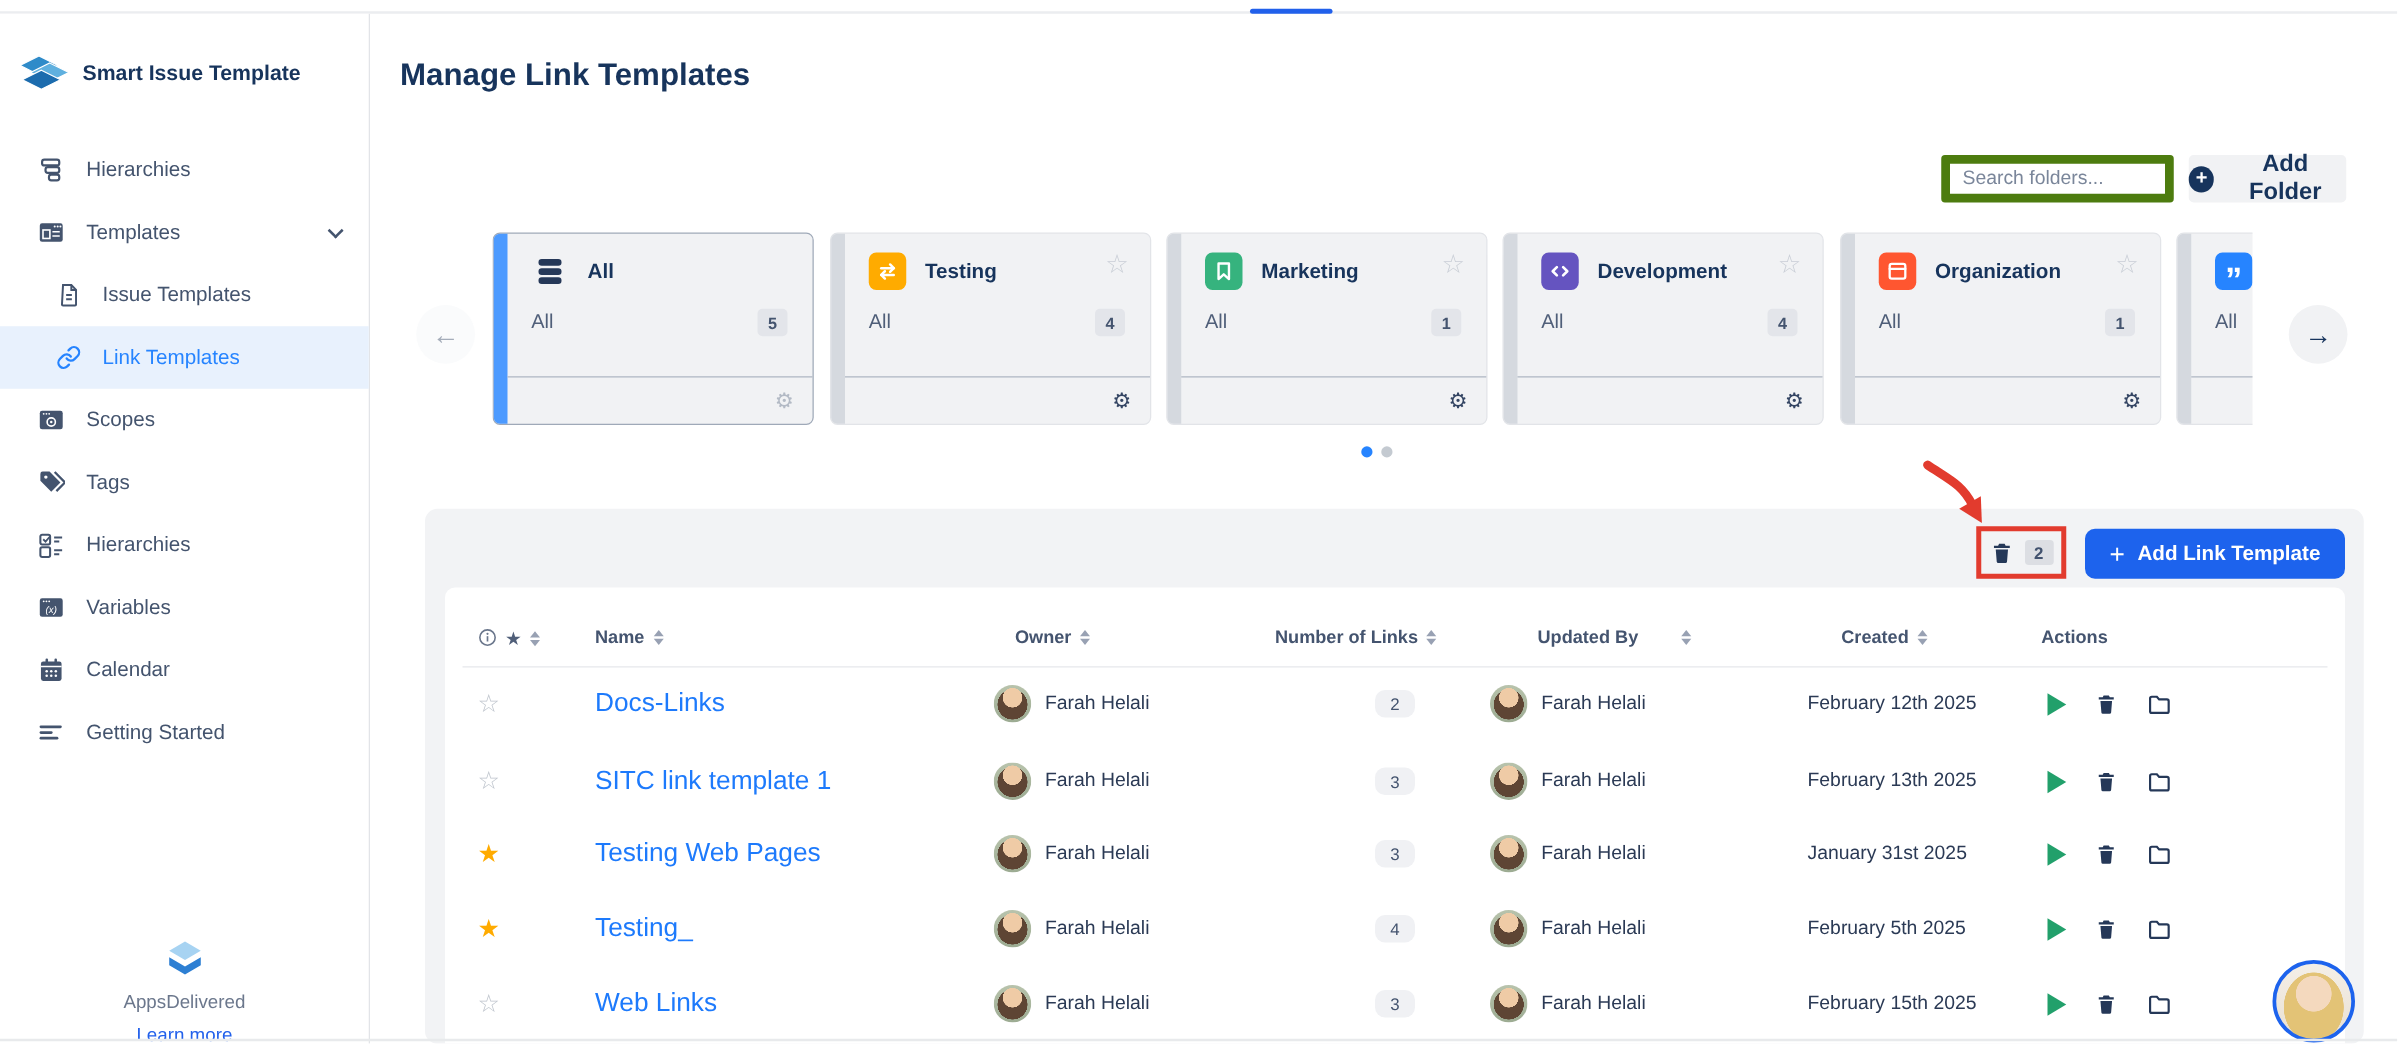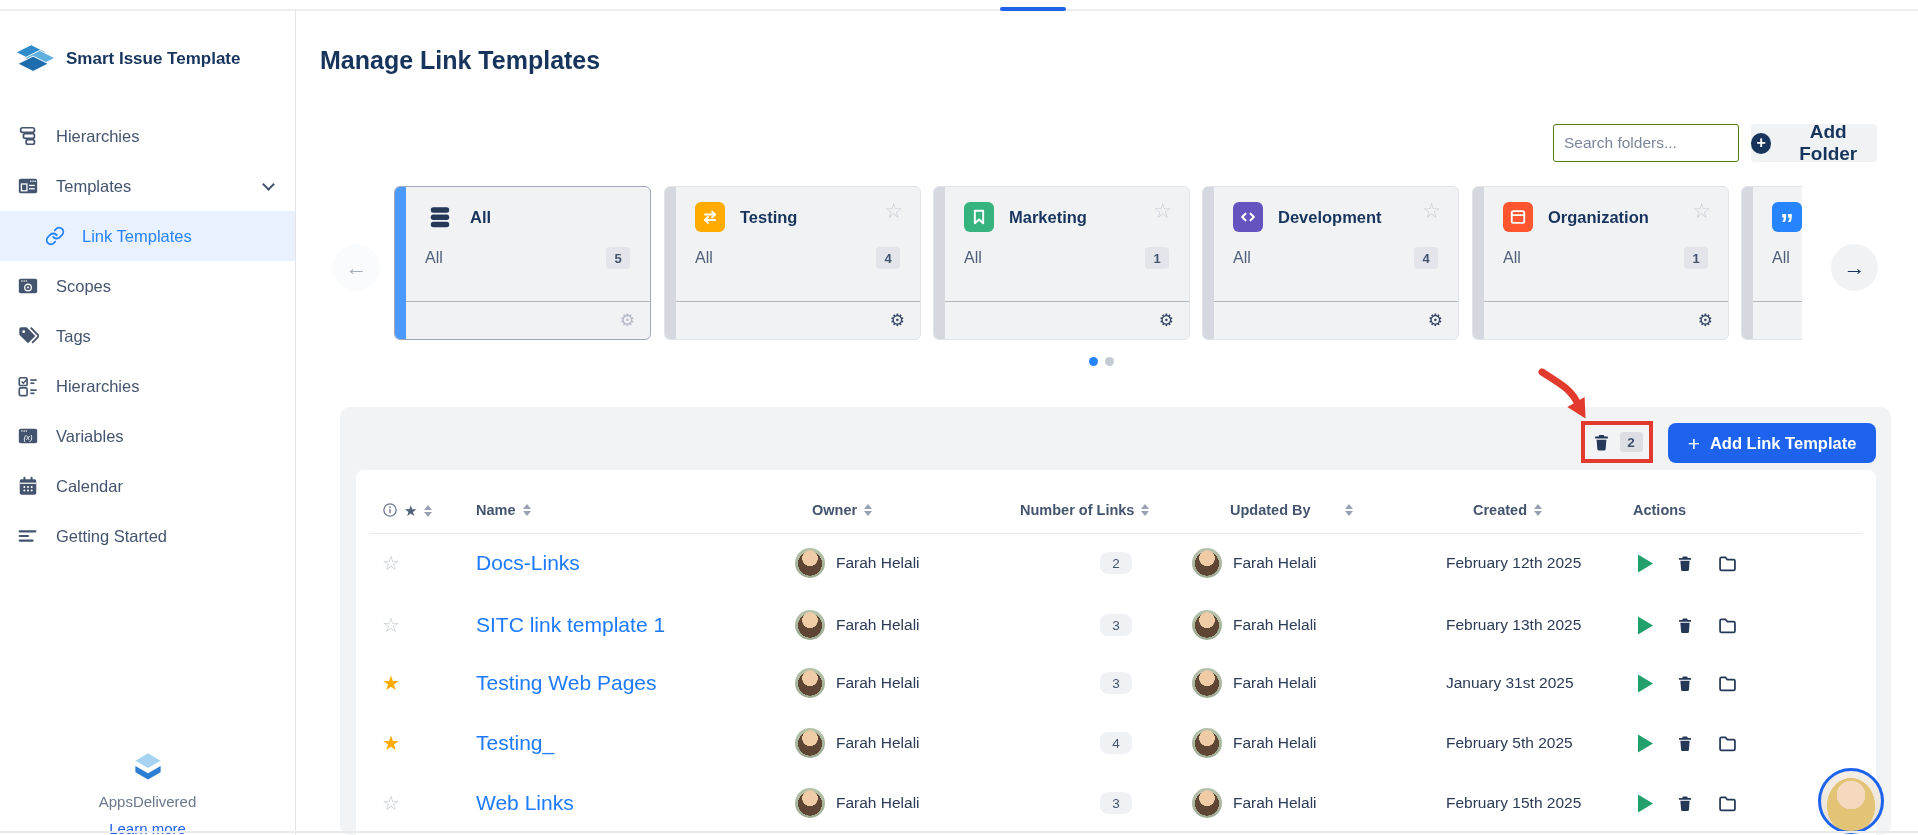--- a/index.html
+++ b/index.html
@@ -9,33 +9,33 @@
   
   .top-line { position:absolute; top:9px; left:0; width:100%; height:2px; background:#ebedf0; }
   .top-blue { position:absolute; top:7px; left:1000px; width:66px; height:4px; background:#2160EB; border-radius:2px; }
   .bottom-line { position:absolute; top:831px; left:0; width:100%; height:2px; background:#e8eaec; }
 
   
   .sidebar { position:absolute; top:11px; left:0; width:296px; height:824px; background:#fff; border-right:1px solid #e2e4e8; }
   .logo-row { position:absolute; top:30px; left:14px; display:flex; align-items:center; gap:10px; }
   .logo-name { font-size:17px; font-weight:700; color:#17345C; }
   .nav { position:absolute; top:100px; left:0; width:100%; }
-  .nav-item { position:relative; height:50px; display:flex; align-items:center; gap:17px; padding-left:17px; cursor:pointer; }
+  .nav-item { position:relative; height:50px; display:flex; align-items:center; gap:17px; padding-left:30px; cursor:pointer; }
   .nav-item.indent { padding-left:45px; }
   .nav-label { font-size:16.5px; color:#44546E; }
   .nav-item.active { background:#E8F1FD; }
   .nav-item.active .nav-label { color:#2684FF; font-weight:400; }
   .chev { position:absolute; right:22px; top:19px; width:9px; height:9px; border-right:2.2px solid #44546E; border-bottom:2.2px solid #44546E; transform:rotate(45deg); }
   .side-foot { position:absolute; top:740px; left:0; width:100%; text-align:center; }
   .side-brand { margin-top:8px; font-size:15px; color:#6B778C; }
   .side-learn { margin-top:10px; font-size:15px; color:#2160EB; }
 
   
   .page-title { position:absolute; top:46px; left:320px; font-size:25px; font-weight:700; color:#17345C; }
-  .search-input { position:absolute; top:124px; left:1553px; width:186px; height:38px; border:1px solid #4d7c0f; border-radius:3px; padding:0 10px; font-size:15.5px; color:#44546E; font-family:inherit; background:#fff; }
+  .search-input { position:absolute; top:124px; left:1553px; width:186px; height:38px; border:7px solid #4d7c0f; border-radius:3px; padding:0 10px; font-size:15.5px; color:#44546E; font-family:inherit; background:#fff; }
   .search-input::placeholder { color:#7A869A; }
   .add-folder { position:absolute; top:124px; left:1751px; width:126px; height:38px; background:#F1F2F4; border:none; border-radius:4px; display:flex; align-items:center; justify-content:center; gap:8px; cursor:pointer; }
   .add-folder-label { font-size:19px; font-weight:700; color:#17345C; }
   .plus-circle { width:21px; height:21px; border-radius:50%; background:#17345C; color:#fff; font-size:16px; font-weight:700; display:flex; align-items:center; justify-content:center; line-height:1; }
 
   
   .car-arrow { position:absolute; width:47px; height:47px; border-radius:50%; display:flex; align-items:center; justify-content:center; font-size:22px; cursor:pointer; border:none; }
   .car-left { top:244px; left:333px; background:#FAFBFC; color:#A5ADBA; }
   .car-right { top:244px; left:1831px; background:#F1F2F4; color:#17345C; font-weight:700; }
   .car-clip { position:absolute; top:184px; left:394px; width:1408px; height:160px; overflow:hidden; }
@@ -147,20 +147,31 @@
               <circle cx="20" cy="6.8" r="0.9" fill="#fff"></circle>
             <rect x="4.8" y="9.8" width="6" height="7.4" fill="none" stroke="#fff" stroke-width="1.4"></rect>
             <line x1="13" y1="11.4" x2="19.4" y2="11.4" stroke="#fff" stroke-width="1.4"></line>
             <line x1="13" y1="15" x2="19.4" y2="15" stroke="#fff" stroke-width="1.4"></line>
           </svg>
         </span>
         <span class="nav-label">Templates</span>
         <span class="chev"></span>
       </div>
 
+      <div class="nav-item indent">
+        <span>
+          <svg width="20" height="20" viewBox="0 0 24 24" fill="none" stroke="#44546E" stroke-width="1.9">
+            <path d="M6.5 2.5 h8 l4.5 4.5 v14 a1 1 0 0 1 -1 1 h-11.5 a1 1 0 0 1 -1 -1 z"></path>
+            <path d="M14.5 2.8 v4.3 h4.3"></path>
+            <line x1="9.5" y1="12" x2="15" y2="12"></line>
+            <line x1="9.5" y1="16" x2="15" y2="16"></line>
+          </svg>
+        </span>
+        <span class="nav-label">Issue Templates</span>
+      </div>
 
       <div class="nav-item indent active">
         <span>
           <svg width="20" height="20" viewBox="0 0 24 24" fill="none" stroke="#2684FF" stroke-width="2.2" stroke-linecap="round" stroke-linejoin="round">
             <path d="M10 13a5 5 0 0 0 7.54.54l3-3a5 5 0 0 0-7.07-7.07l-1.72 1.71"></path>
             <path d="M14 11a5 5 0 0 0-7.54-.54l-3 3a5 5 0 0 0 7.07 7.07l1.71-1.71"></path>
           </svg>
         </span>
         <span class="nav-label">Link Templates</span>
       </div>

